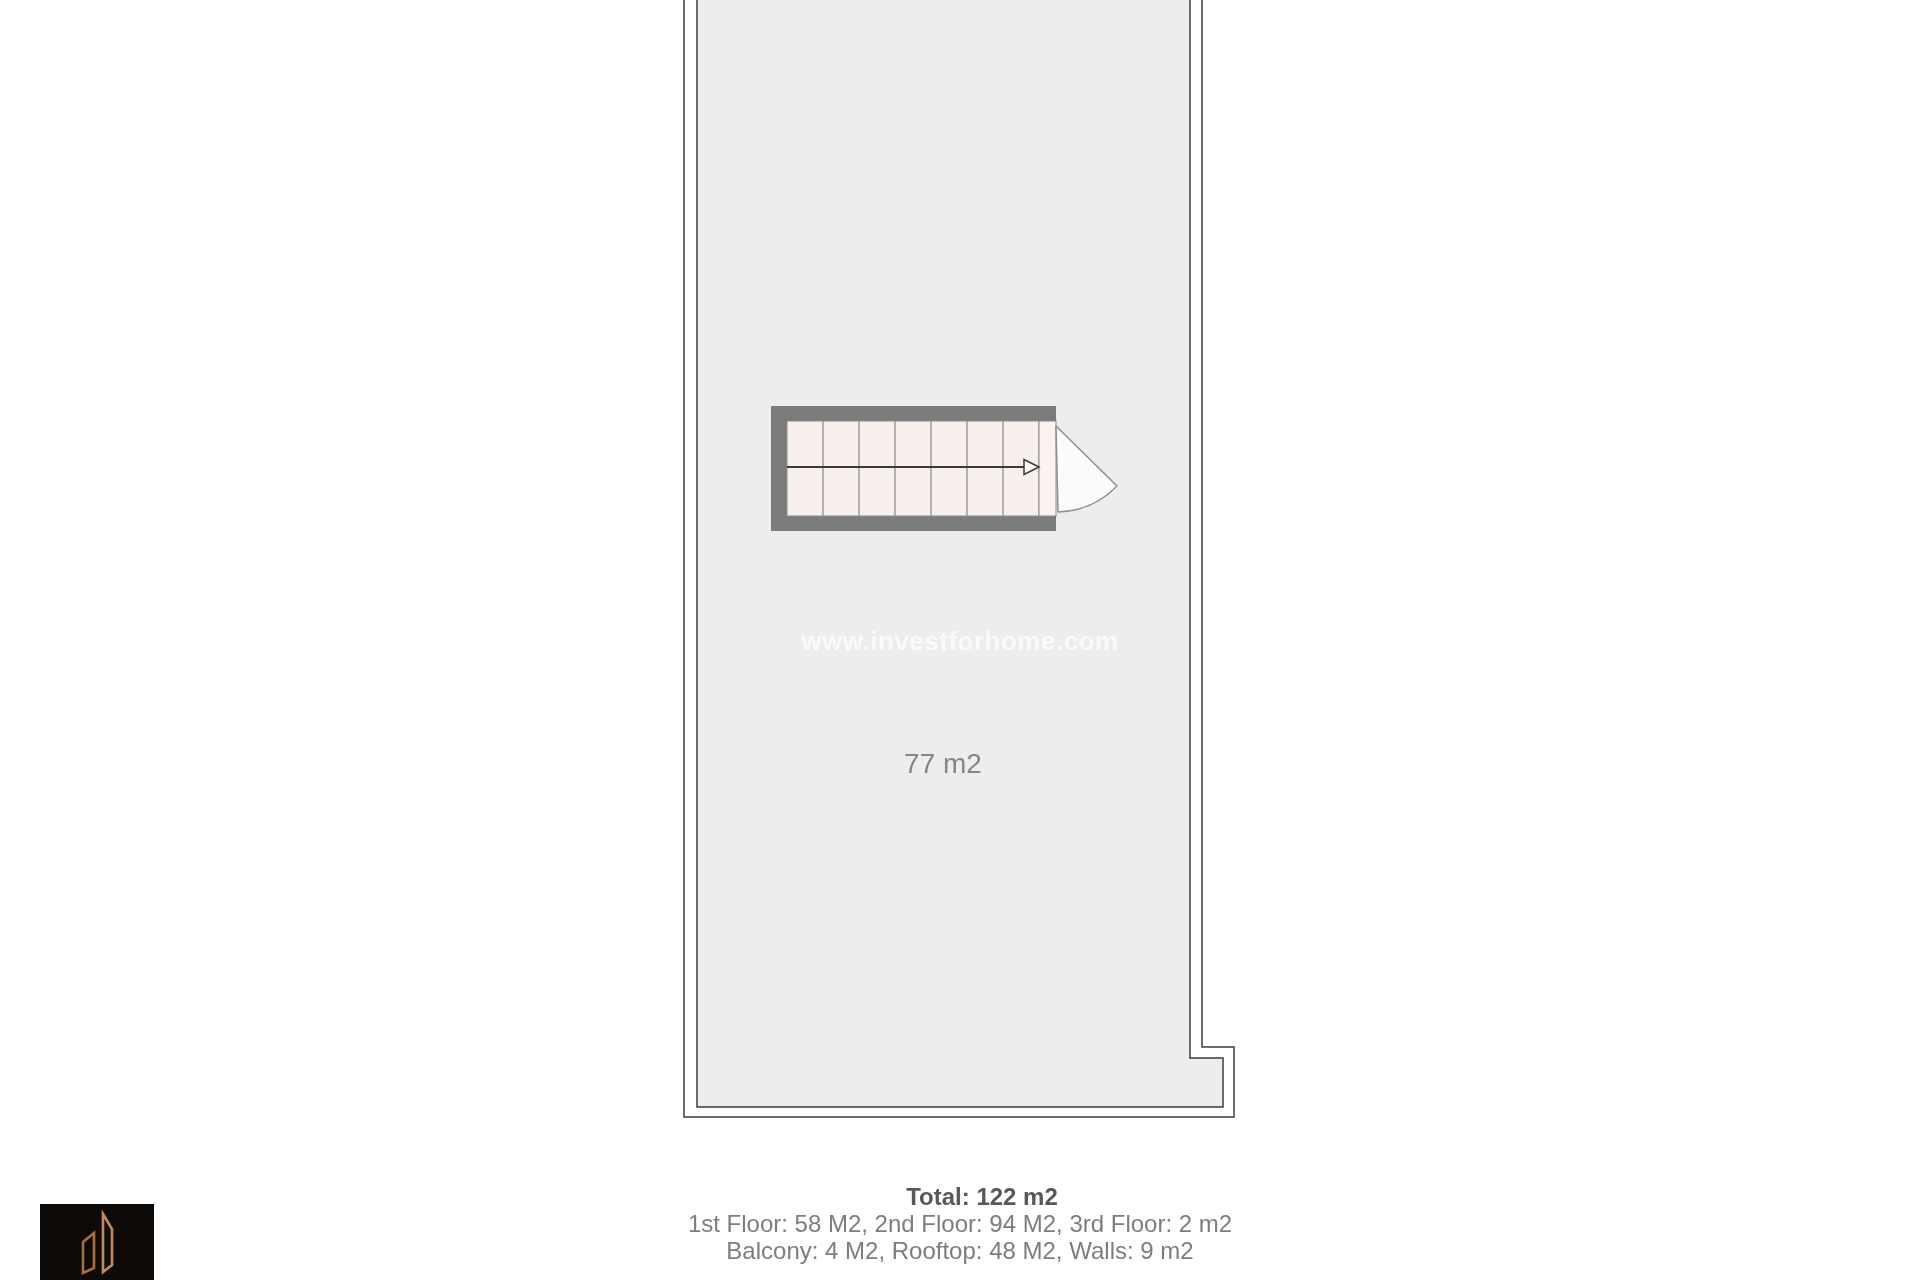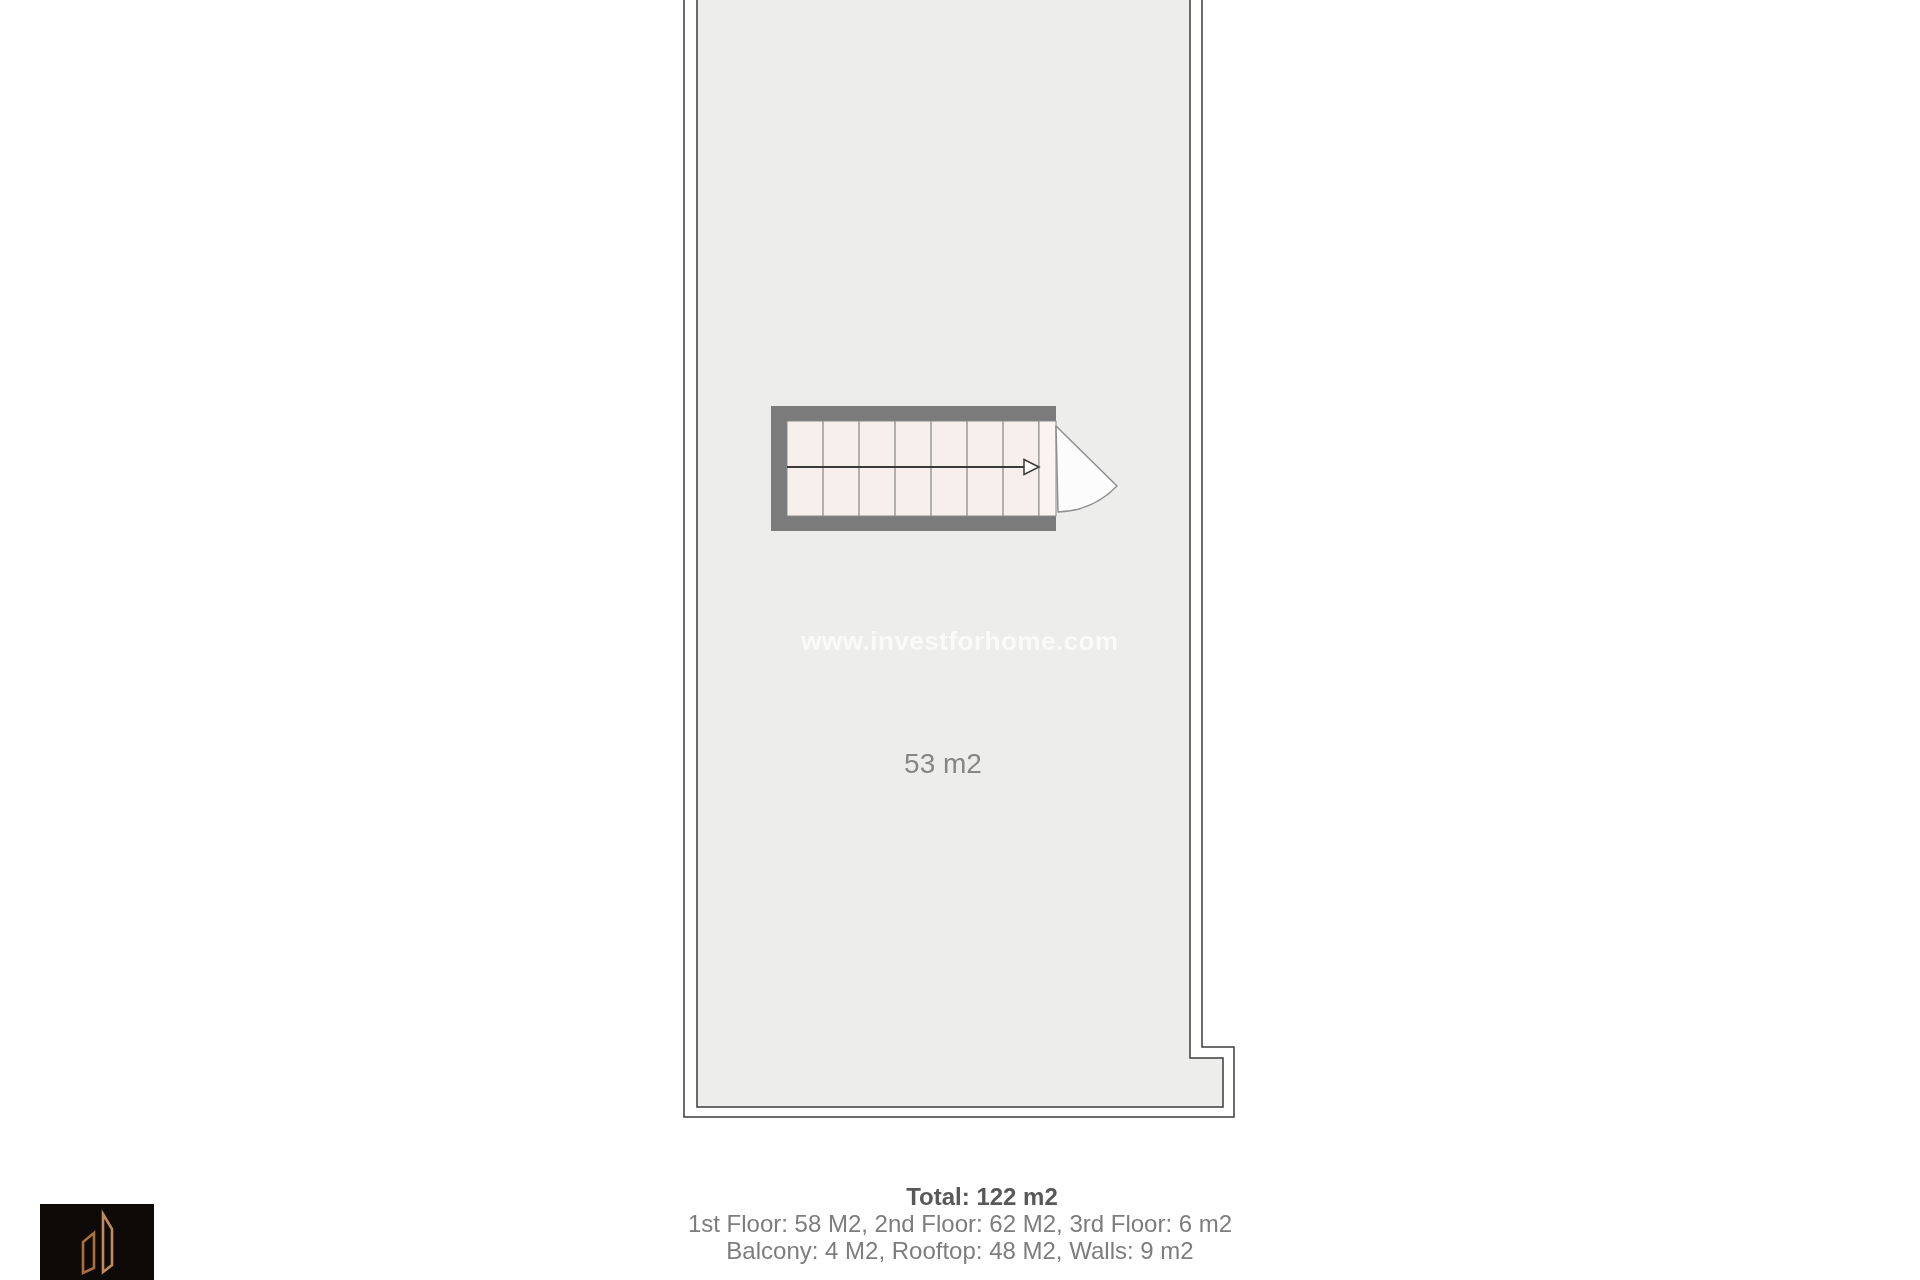--- a/index.html
+++ b/index.html
@@ -105,26 +105,26 @@
 
     <g>
       <line x1="787" y1="467" x2="1024" y2="467" stroke="#3a3a3a" stroke-width="2"></line>
       <path d="M 1024 459.5 L 1039 467 L 1024 474.5 Z" fill="#fdfbfa" stroke="#3a3a3a" stroke-width="1.5" stroke-linejoin="miter"></path>
     </g>
   </svg>
 
   <div class="watermark">www.investforhome.com</div>
 
   <div class="room-label-block">
-    <div>53 m2</div>
+    <div>77 m2</div>
   </div>
 
   <div class="summary-block">
     <div class="summary-total">Total: 122 m2</div>
-    <div>1st Floor: 58 M2, 2nd Floor: 62 M2, 3rd Floor: 6 m2</div>
+    <div>1st Floor: 58 M2, 2nd Floor: 94 M2, 3rd Floor: 2 m2</div>
     <div>Balcony: 4 M2, Rooftop: 48 M2, Walls: 9 m2</div>
   </div>
 
   <div class="logo-box">
     <svg viewBox="0 0 114 76" aria-hidden="true">
       <polygon points="63,10 72,25 72,61 63,68" fill="none" stroke="#c08a5a" stroke-width="2.6" stroke-linejoin="miter"></polygon>
       <polygon points="43,38 54,29 54,64 43,69" fill="none" stroke="#a96f3f" stroke-width="2.6" stroke-linejoin="miter"></polygon>
     </svg>
   </div>
 

